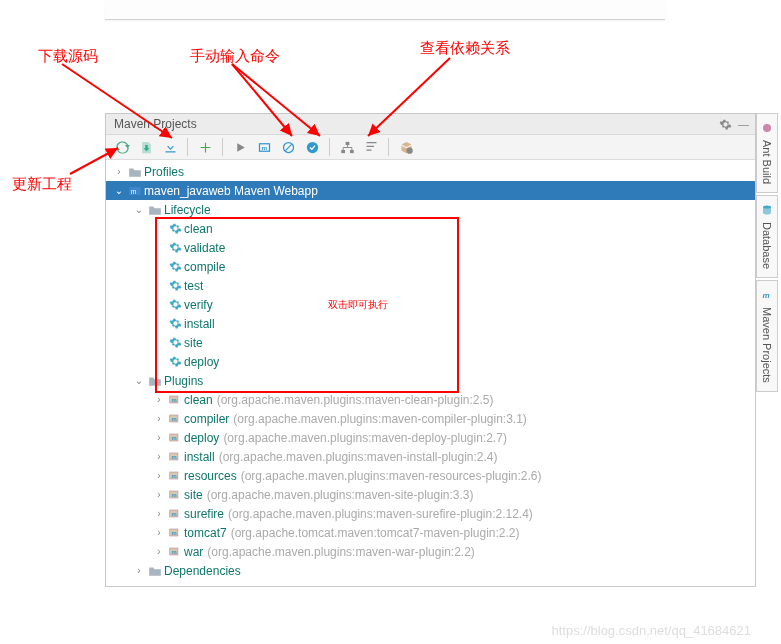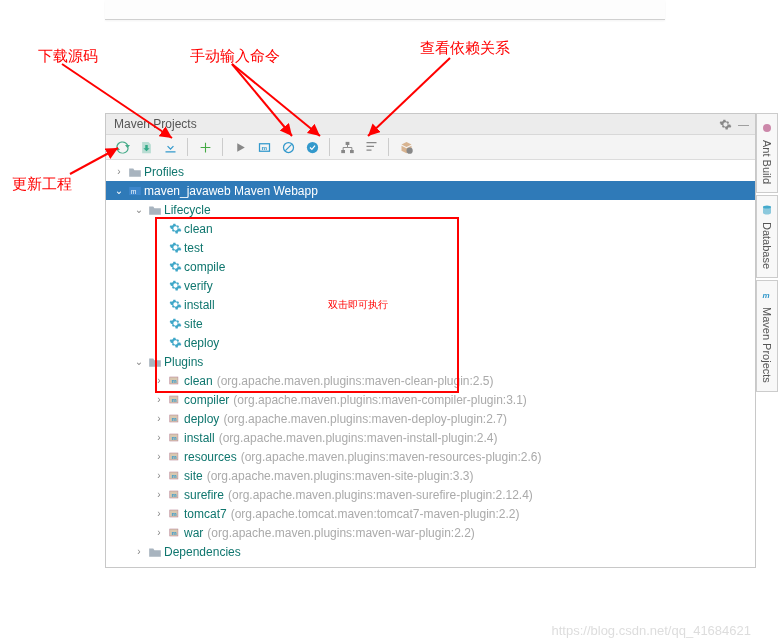--- a/index.html
+++ b/index.html
@@ -206,30 +206,39 @@
           </span>
           <span class="label">clean</span>
         </div>
         <div class="tree-row">
           <span class="indent" style="width:60px"></span>
           <span class="icon">
             <svg width="13" height="13" viewBox="0 0 24 24">
               <path class="gear-cyan" d="M12 8a4 4 0 100 8 4 4 0 000-8zm9 4c0 .4 0 .8-.1 1.2l2 1.6-2 3.4-2.4-1a7 7 0 01-2 1.2l-.4 2.6h-4l-.4-2.6a7 7 0 01-2-1.2l-2.4 1-2-3.4 2-1.6A7 7 0 013 12c0-.4 0-.8.1-1.2l-2-1.6 2-3.4 2.4 1a7 7 0 012-1.2L7.9 3h4l.4 2.6a7 7 0 012 1.2l2.4-1 2 3.4-2 1.6c.1.4.1.8.1 1.2z"></path>
             </svg>
           </span>
+          <span class="label">validate</span>
+        </div>
+        <div class="tree-row">
+          <span class="indent" style="width:60px"></span>
+          <span class="icon">
+            <svg width="13" height="13" viewBox="0 0 24 24">
+              <path class="gear-cyan" d="M12 8a4 4 0 100 8 4 4 0 000-8zm9 4c0 .4 0 .8-.1 1.2l2 1.6-2 3.4-2.4-1a7 7 0 01-2 1.2l-.4 2.6h-4l-.4-2.6a7 7 0 01-2-1.2l-2.4 1-2-3.4 2-1.6A7 7 0 013 12c0-.4 0-.8.1-1.2l-2-1.6 2-3.4 2.4 1a7 7 0 012-1.2L7.9 3h4l.4 2.6a7 7 0 012 1.2l2.4-1 2 3.4-2 1.6c.1.4.1.8.1 1.2z"></path>
+            </svg>
+          </span>
+          <span class="label">compile</span>
+        </div>
+        <div class="tree-row">
+          <span class="indent" style="width:60px"></span>
+          <span class="icon">
+            <svg width="13" height="13" viewBox="0 0 24 24">
+              <path class="gear-cyan" d="M12 8a4 4 0 100 8 4 4 0 000-8zm9 4c0 .4 0 .8-.1 1.2l2 1.6-2 3.4-2.4-1a7 7 0 01-2 1.2l-.4 2.6h-4l-.4-2.6a7 7 0 01-2-1.2l-2.4 1-2-3.4 2-1.6A7 7 0 013 12c0-.4 0-.8.1-1.2l-2-1.6 2-3.4 2.4 1a7 7 0 012-1.2L7.9 3h4l.4 2.6a7 7 0 012 1.2l2.4-1 2 3.4-2 1.6c.1.4.1.8.1 1.2z"></path>
+            </svg>
+          </span>
           <span class="label">test</span>
-        </div>
-        <div class="tree-row">
-          <span class="indent" style="width:60px"></span>
-          <span class="icon">
-            <svg width="13" height="13" viewBox="0 0 24 24">
-              <path class="gear-cyan" d="M12 8a4 4 0 100 8 4 4 0 000-8zm9 4c0 .4 0 .8-.1 1.2l2 1.6-2 3.4-2.4-1a7 7 0 01-2 1.2l-.4 2.6h-4l-.4-2.6a7 7 0 01-2-1.2l-2.4 1-2-3.4 2-1.6A7 7 0 013 12c0-.4 0-.8.1-1.2l-2-1.6 2-3.4 2.4 1a7 7 0 012-1.2L7.9 3h4l.4 2.6a7 7 0 012 1.2l2.4-1 2 3.4-2 1.6c.1.4.1.8.1 1.2z"></path>
-            </svg>
-          </span>
-          <span class="label">compile</span>
         </div>
         <div class="tree-row">
           <span class="indent" style="width:60px"></span>
           <span class="icon">
             <svg width="13" height="13" viewBox="0 0 24 24">
               <path class="gear-cyan" d="M12 8a4 4 0 100 8 4 4 0 000-8zm9 4c0 .4 0 .8-.1 1.2l2 1.6-2 3.4-2.4-1a7 7 0 01-2 1.2l-.4 2.6h-4l-.4-2.6a7 7 0 01-2-1.2l-2.4 1-2-3.4 2-1.6A7 7 0 013 12c0-.4 0-.8.1-1.2l-2-1.6 2-3.4 2.4 1a7 7 0 012-1.2L7.9 3h4l.4 2.6a7 7 0 012 1.2l2.4-1 2 3.4-2 1.6c.1.4.1.8.1 1.2z"></path>
             </svg>
           </span>
           <span class="label">verify</span>
         </div>

